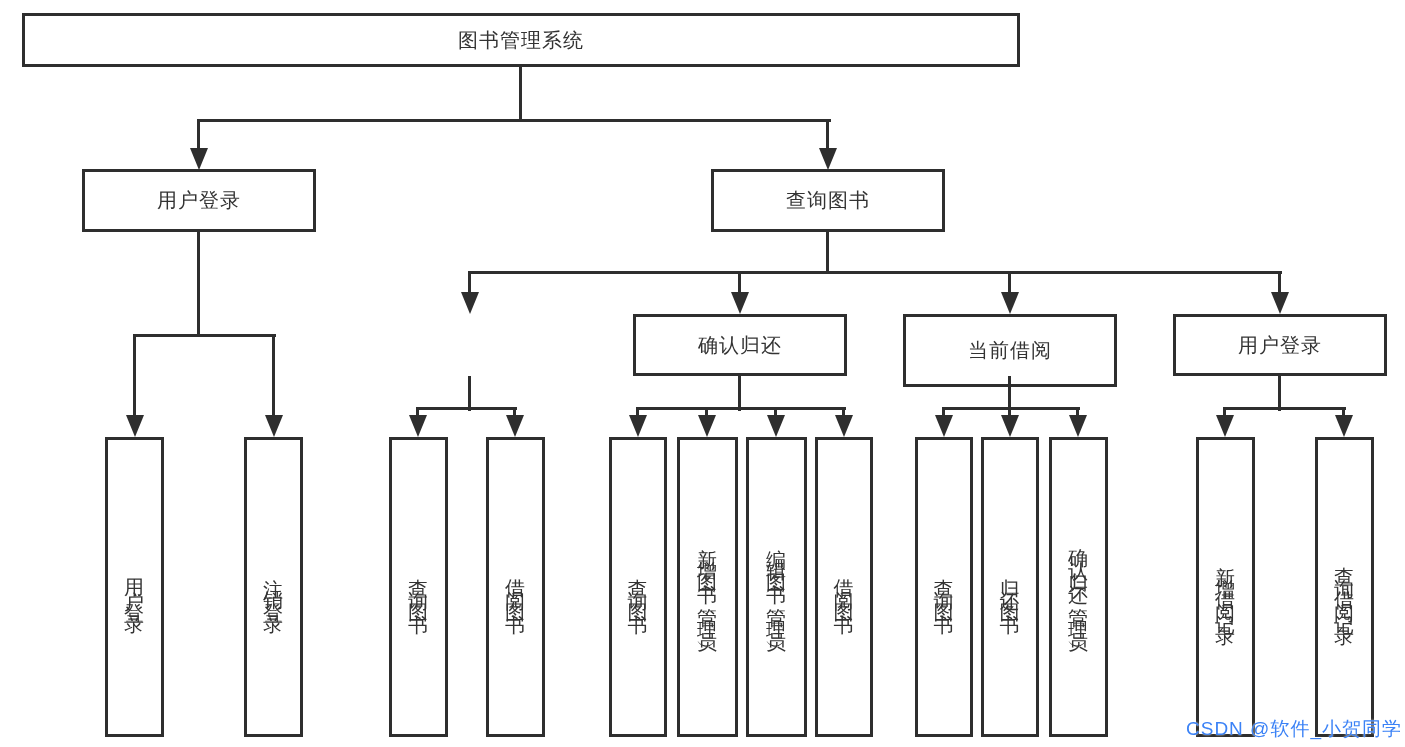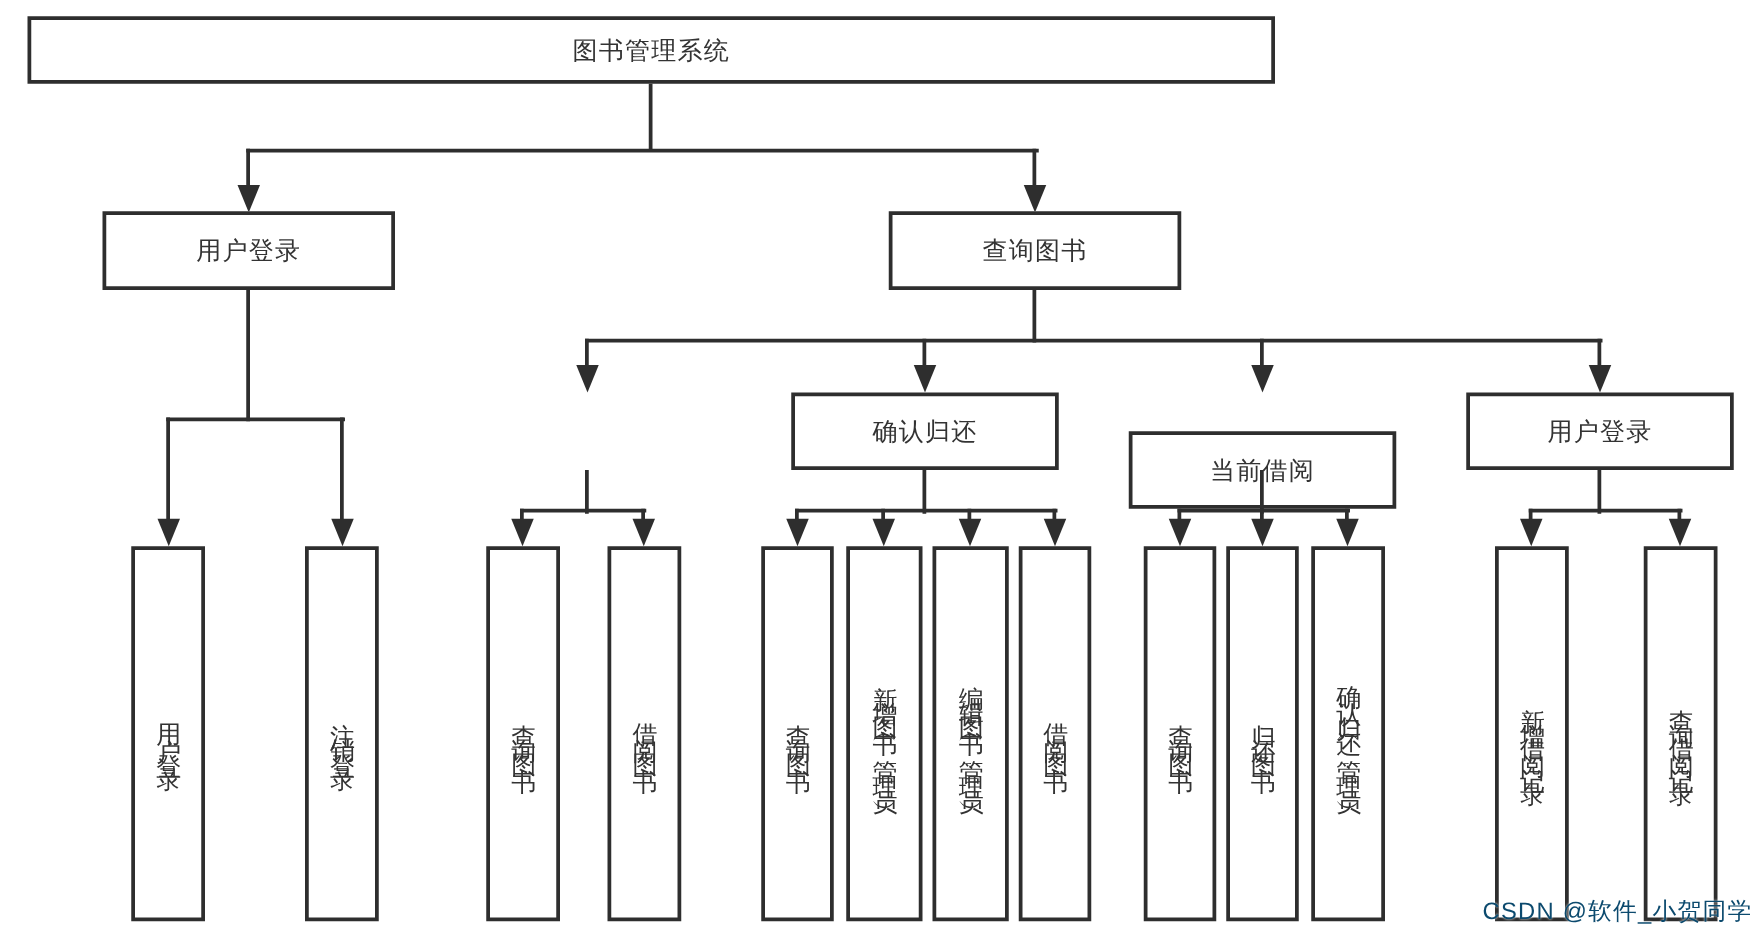--- a/index.html
+++ b/index.html
@@ -21,21 +21,21 @@
     letter-spacing:12px;line-height:1;white-space:nowrap;
   }
   .line{position:absolute;background:#2e2e2e;}
   .arrow{
     position:absolute;width:0;height:0;
     border-left:9px solid transparent;border-right:9px solid transparent;
     border-top:22px solid #2e2e2e;
   }
   .watermark{
     position:absolute;left:1186px;top:716px;
-    font-size:19px;color:#0c4a6e;letter-spacing:1px;
+    font-size:19px;color:#3b82f6;letter-spacing:1px;
     text-shadow:0 0 2px #ffffff;white-space:nowrap;
   }
 </style>
 </head>
 <body>
 
 <div class="stage">
 
   <div class="box" style="left:22px;top:13px;width:998px;height:54px;">
     <span>图书管理系统</span>
@@ -69,21 +69,21 @@
   <div class="line" style="left:738px;top:271px;width:3px;height:24px;"></div>
   <div class="arrow" style="left:731px;top:292px;"></div>
   <div class="line" style="left:1008px;top:271px;width:3px;height:24px;"></div>
   <div class="arrow" style="left:1001px;top:292px;"></div>
   <div class="line" style="left:1278px;top:271px;width:3px;height:24px;"></div>
   <div class="arrow" style="left:1271px;top:292px;"></div>
 
   <div class="box" style="left:633px;top:314px;width:214px;height:62px;">
     <span>确认归还</span>
   </div>
-  <div class="box" style="left:903px;top:314px;width:214px;height:62px;margin-top:31px;">
+  <div class="box" style="left:903px;top:314px;width:214px;height:73px;">
     <span>当前借阅</span>
   </div>
   <div class="box" style="left:1173px;top:314px;width:214px;height:62px;">
     <span>用户登录</span>
   </div>
 
   <div class="line" style="left:468px;top:376px;width:3px;height:35px;"></div>
   <div class="line" style="left:416px;top:407px;width:101px;height:3px;"></div>
   <div class="line" style="left:416px;top:407px;width:3px;height:12px;"></div>
   <div class="arrow" style="left:409px;top:415px;"></div>

